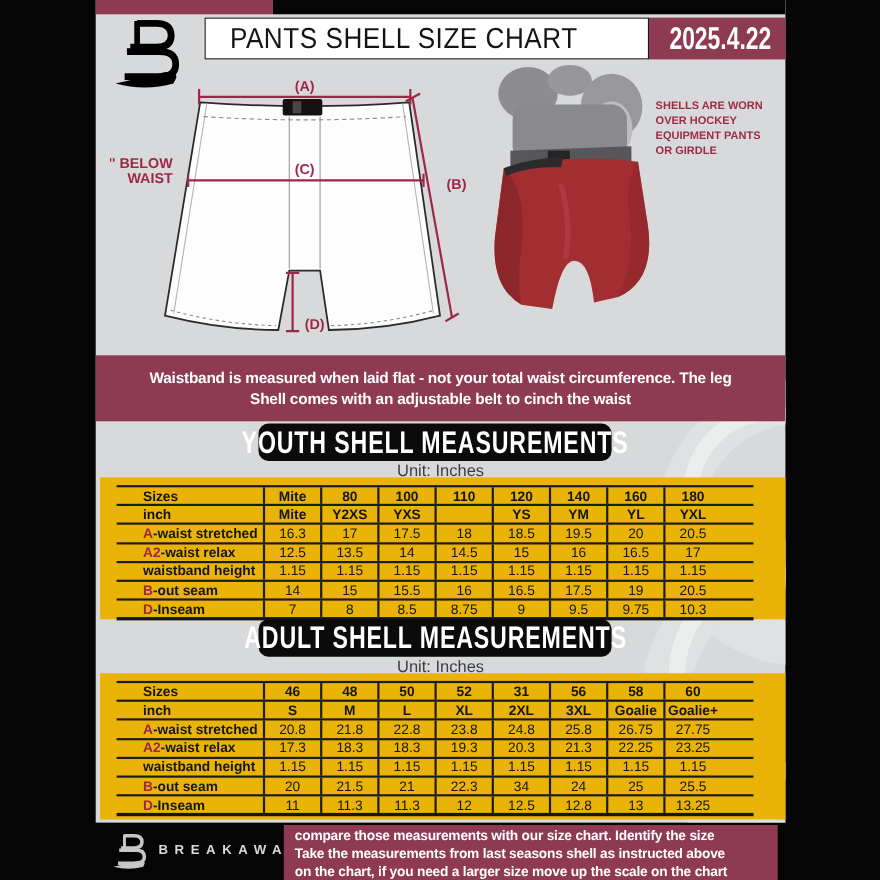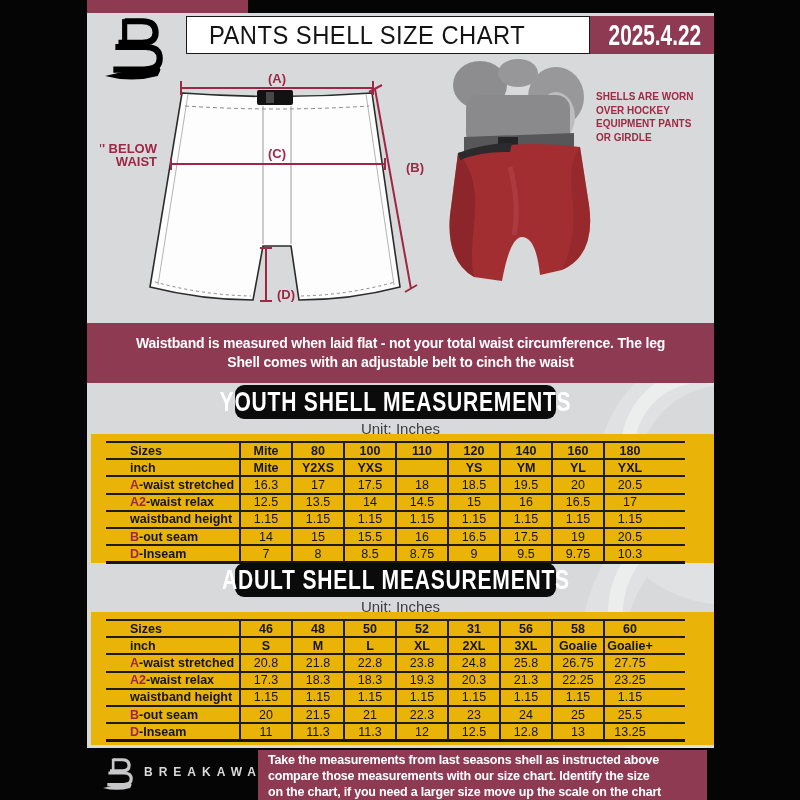--- a/index.html
+++ b/index.html
@@ -290,21 +290,21 @@
             <div class="t-cell t-val">1.15</div>
             <div class="t-cell t-val">1.15</div>
             <div class="t-fill"></div>
           </div>
           <div class="t-row">
             <div class="t-cell t-label"><span class="accent">B</span>-out seam</div>
             <div class="t-cell t-val">20</div>
             <div class="t-cell t-val">21.5</div>
             <div class="t-cell t-val">21</div>
             <div class="t-cell t-val">22.3</div>
-            <div class="t-cell t-val">23</div>
+            <div class="t-cell t-val">34</div>
             <div class="t-cell t-val">24</div>
             <div class="t-cell t-val">25</div>
             <div class="t-cell t-val">25.5</div>
             <div class="t-fill"></div>
           </div>
           <div class="t-row">
             <div class="t-cell t-label"><span class="accent">D</span>-Inseam</div>
             <div class="t-cell t-val">11</div>
             <div class="t-cell t-val">11.3</div>
             <div class="t-cell t-val">11.3</div>
@@ -321,18 +321,18 @@
 
   <div class="footer">
     <svg class="footer-logo" viewBox="0 0 64 64">
       <path d="M21,7 H38 Q51,7 51,18 Q51,28 38,28 H15" fill="none" stroke="#c7c7ca" stroke-width="6"></path>
       <path d="M21,5 V28" fill="none" stroke="#c7c7ca" stroke-width="5"></path>
       <path d="M12,32 H41 Q55,32 55,43 Q55,54 41,54 H10" fill="none" stroke="#c7c7ca" stroke-width="6"></path>
       <path d="M2,60 L46,50 Q58,50 55,56 L53,60 Q28,67 2,60 Z" fill="#c7c7ca"></path>
     </svg>
     <div class="footer-brand">BREAKAWAY</div>
     <div class="footer-note">
+      <div>compare those measurements with our size chart. Identify the size</div>
       <div>Take the measurements from last seasons shell as instructed above</div>
-      <div>compare those measurements with our size chart. Identify the size</div>
       <div>on the chart, if you need a larger size move up the scale on the chart</div>
     </div>
   </div>
 </div>
 
 </body></html>

